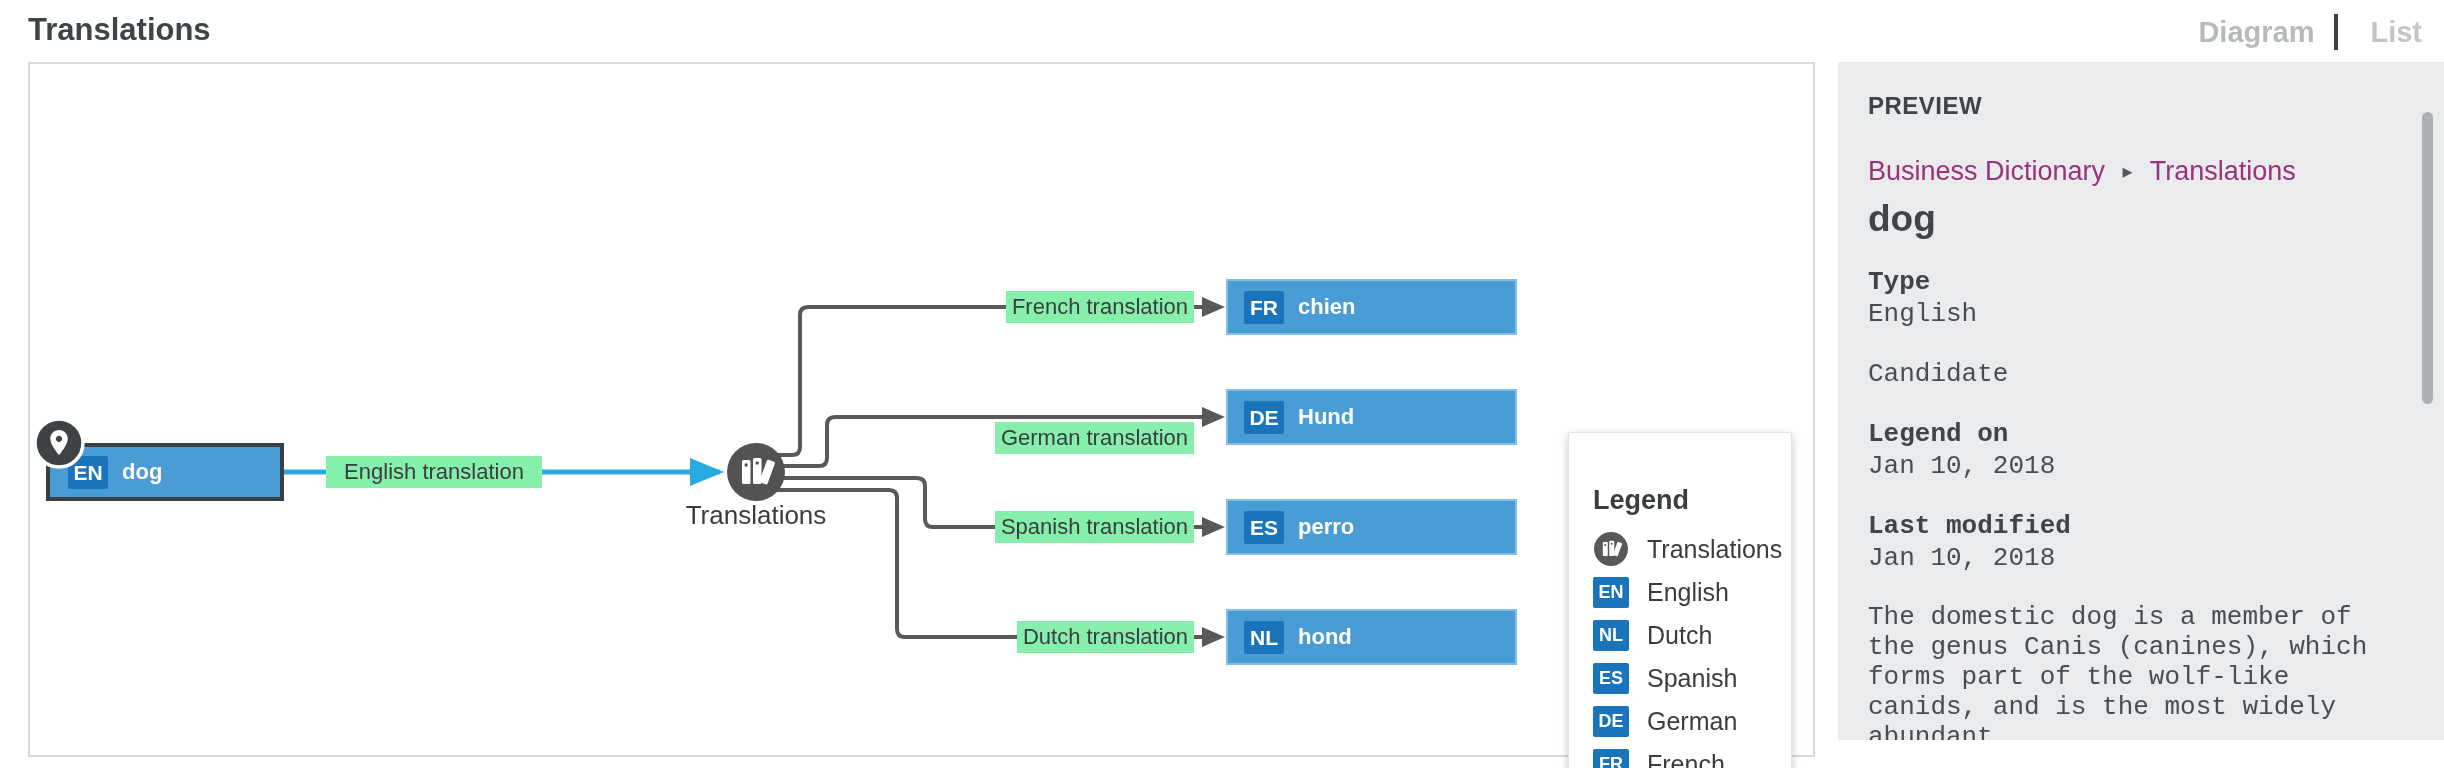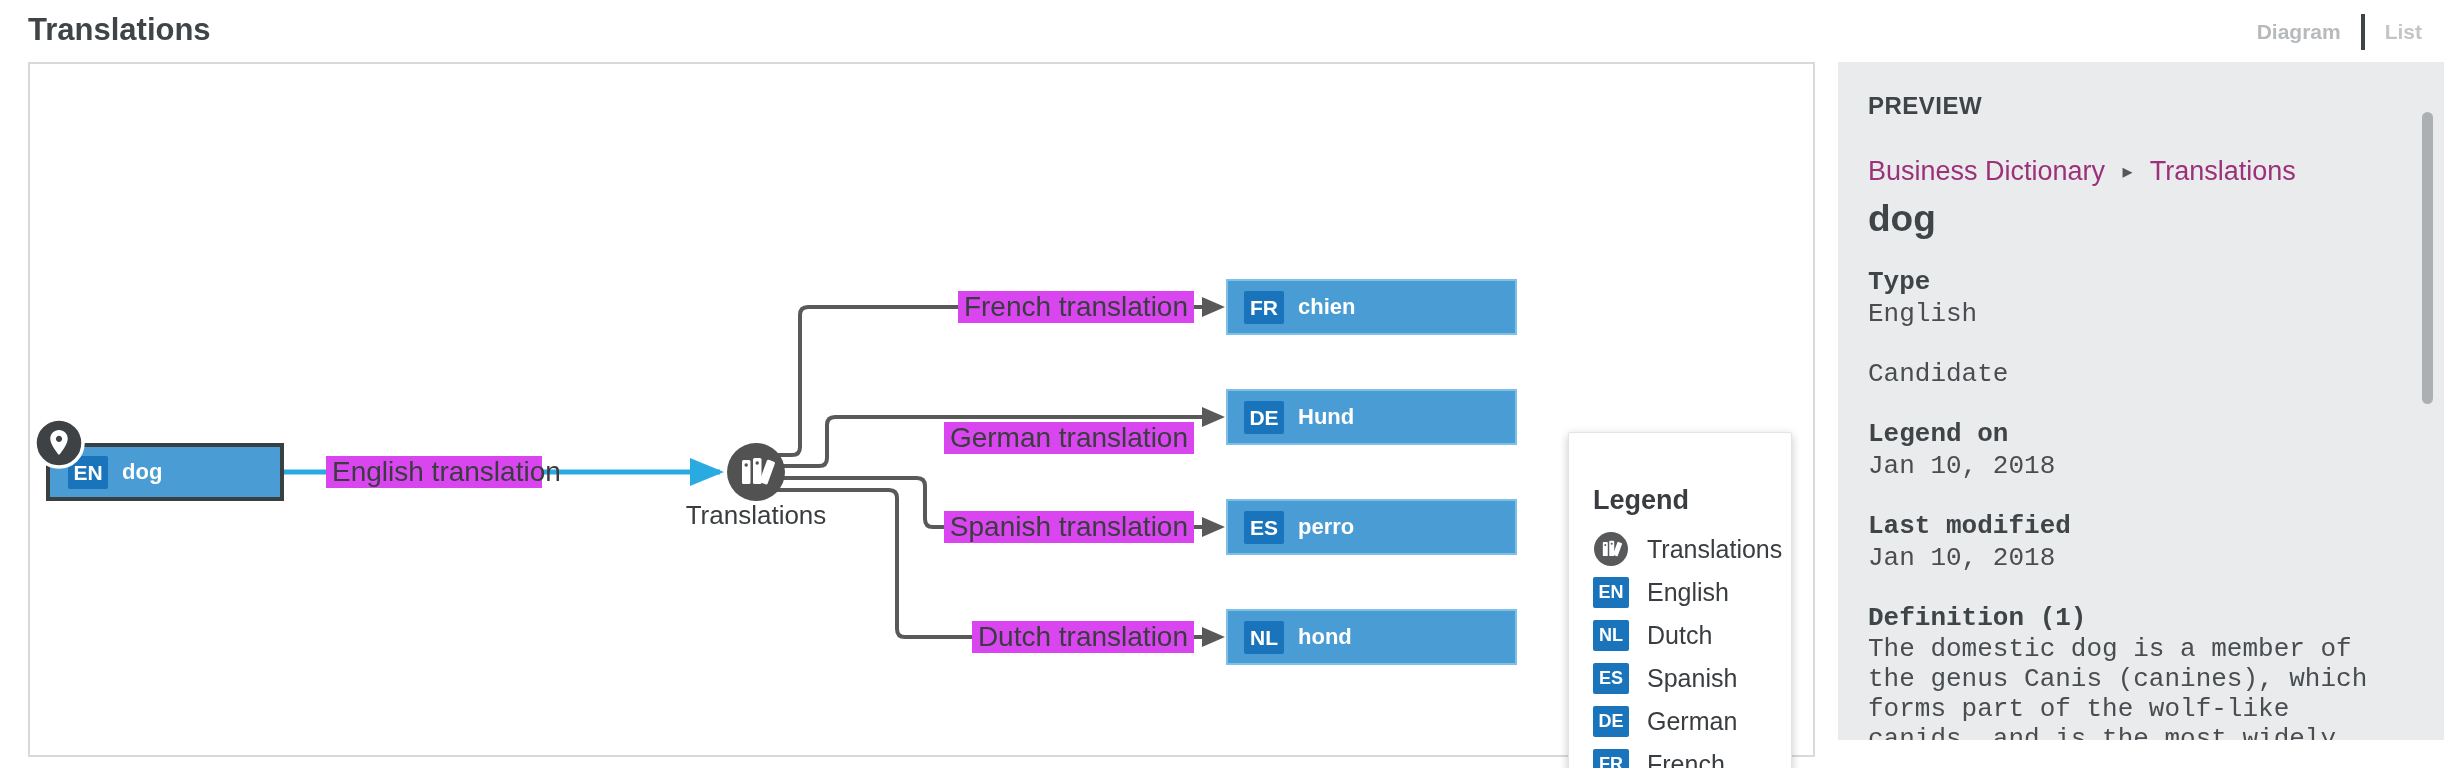--- a/index.html
+++ b/index.html
@@ -4,21 +4,21 @@
 <style>
   * { margin:0; padding:0; box-sizing:border-box; }
   html,body { width:2444px; height:768px; overflow:hidden; background:#ffffff;
               font-family:"Liberation Sans", sans-serif; }
   body { position:relative; }
 
   
   .page-title { position:absolute; left:28px; top:12px; font-size:31px; font-weight:bold;
                 color:#3f4447; }
   .view-tabs { position:absolute; right:22px; top:14px; display:flex; align-items:center; gap:20px; }
-  .view-tab { font-size:21px; font-weight:bold; color:#b7babc; cursor:pointer; }
+  .view-tab { font-size:29px; font-weight:bold; color:#b7babc; cursor:pointer;margin-left:12px; }
   .view-tab.list { color:#c3c6c8; }
   .tab-divider { width:4px; height:36px; background:#3f4447; }
 
   
   .canvas { position:absolute; left:28px; top:62px; width:1787px; height:695px;
             background:#ffffff; border:2px solid #d7d9da; }
   .canvas svg.wires { position:absolute; left:0; top:0; z-index:1; }
 
   .node { position:absolute; display:flex; align-items:center; z-index:2;
           background:#4a9cd4; cursor:pointer; }
@@ -30,22 +30,22 @@
   .node.source { left:16px; top:379px; width:238px; height:58px; border:4px solid #3a3f42;
                  padding-left:18px; }
   .node.branch { width:291px; height:56px; border:2px solid #7fc0e8; padding-left:16px; }
   .node.branch-0 { left:1196px; top:215px; }
   .node.branch-1 { left:1196px; top:325px; }
   .node.branch-2 { left:1196px; top:435px; }
   .node.branch-3 { left:1196px; top:545px; }
 
   .pin-svg { position:absolute; left:0px; top:350px; z-index:4; }
 
-  .edge-label { position:absolute; z-index:3; background:#d946ef; color:#3a3d3f;
-                font-size:28px; height:32px; line-height:32px; padding:0 6px;
+  .edge-label { position:absolute; z-index:3; background:#86efac; color:#3a3d3f;
+                font-size:22px; height:32px; line-height:32px; padding:0 6px;
                 white-space:nowrap; }
   .edge-label.right-aligned { right:619px; text-align:right; }
   .edge-label.el-0 { top:227px; }
   .edge-label.el-1 { top:334px;margin-top:24px; }
   .edge-label.el-2 { top:447px; }
   .edge-label.el-3 { top:557px; }
   .edge-label.source-edge { left:296px; top:392px; width:216px; text-align:center; }
 
   .hub-label { position:absolute; left:606px; top:436px; width:240px; text-align:center;
                font-size:26px; color:#3a3d3f; z-index:3; }
@@ -217,19 +217,18 @@
     </div>
     <div class="field">
       <div class="field-label">Legend on</div>
       <div class="field-value">Jan 10, 2018</div>
     </div>
     <div class="field">
       <div class="field-label">Last modified</div>
       <div class="field-value">Jan 10, 2018</div>
     </div>
     <div class="field">
-      <div class="field-label">Definition (1)</div>
       <div class="field-value paragraph">The domestic dog is a member of the genus Canis (canines), which forms part of the wolf-like canids, and is the most widely abundant</div>
     </div>
   </div>
 
   <div class="scroll-thumb"></div>
 </div>
 
 </body></html>

